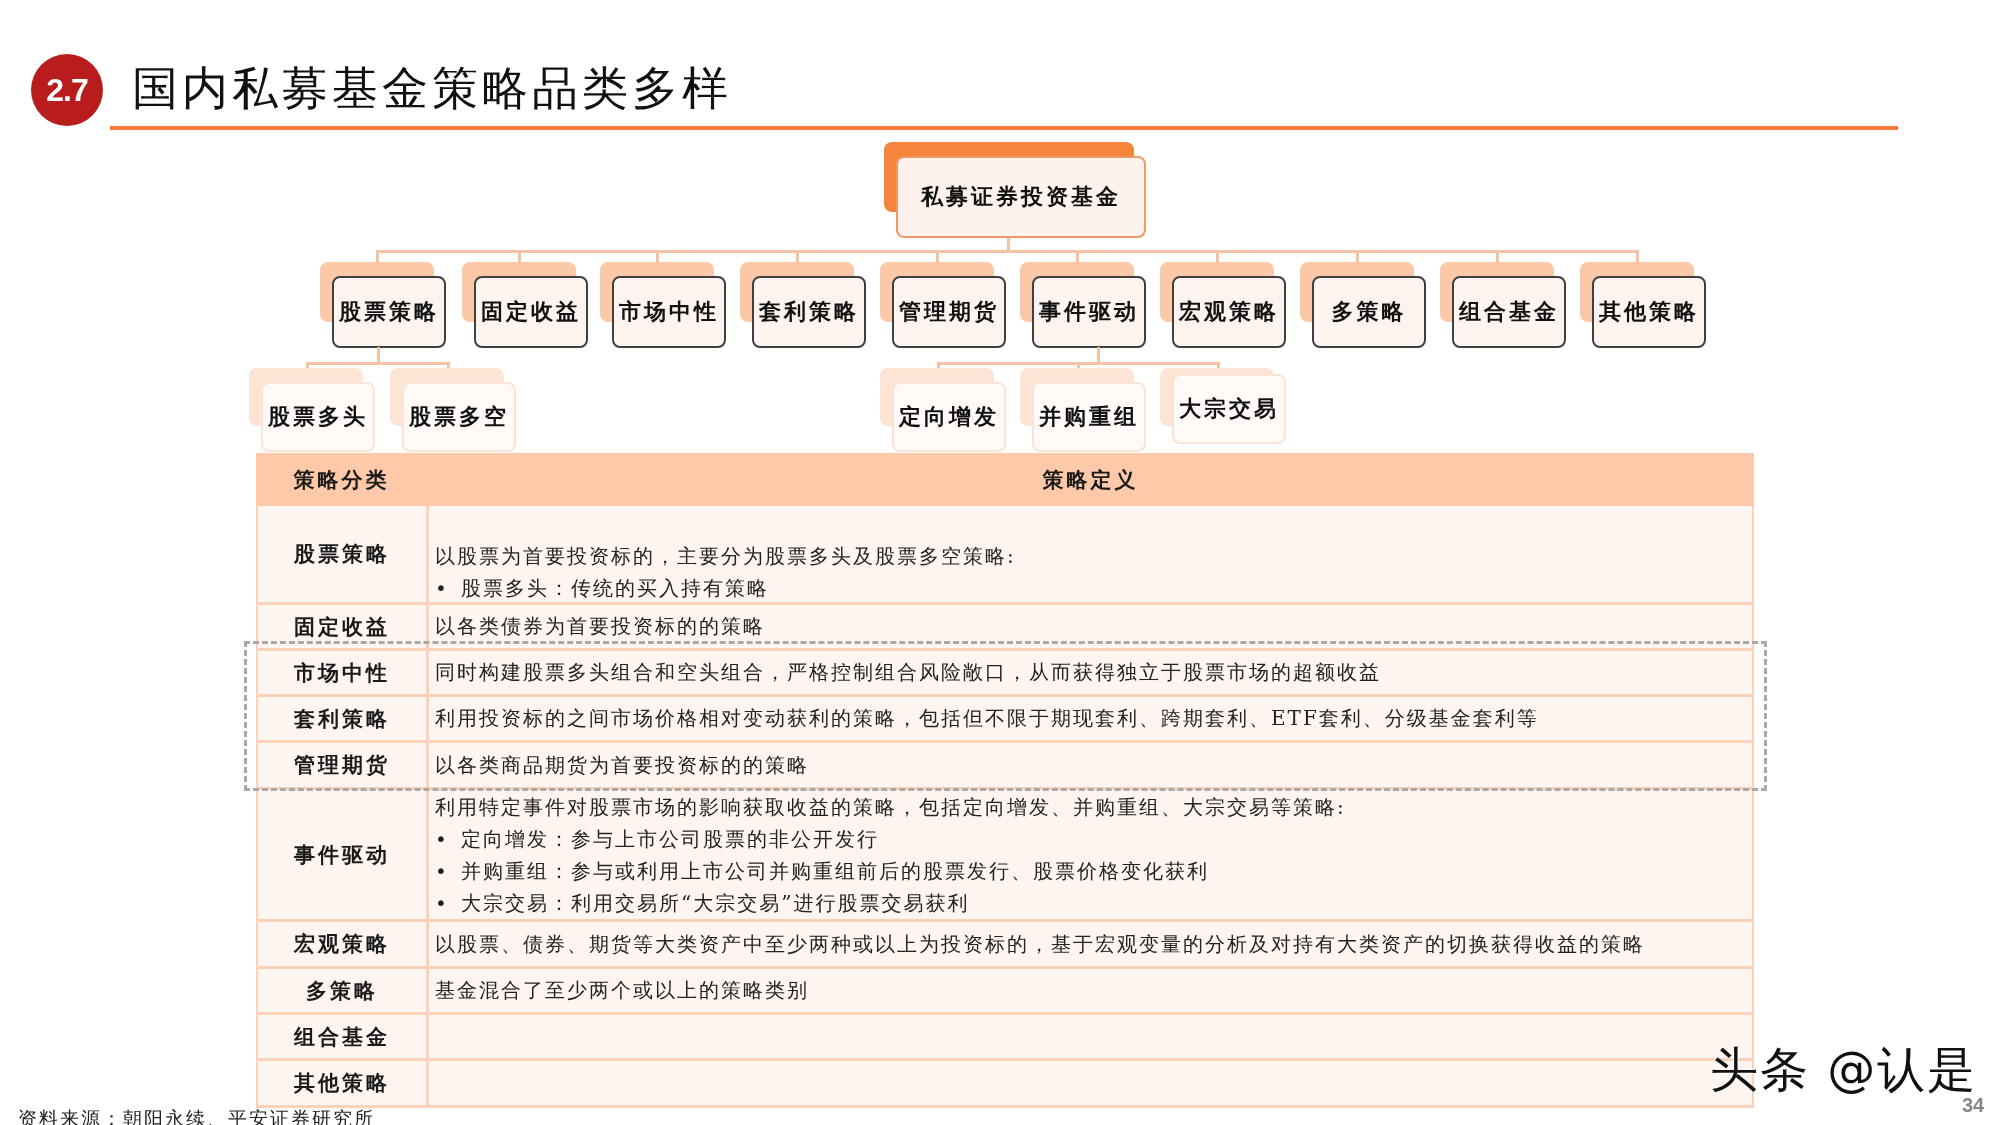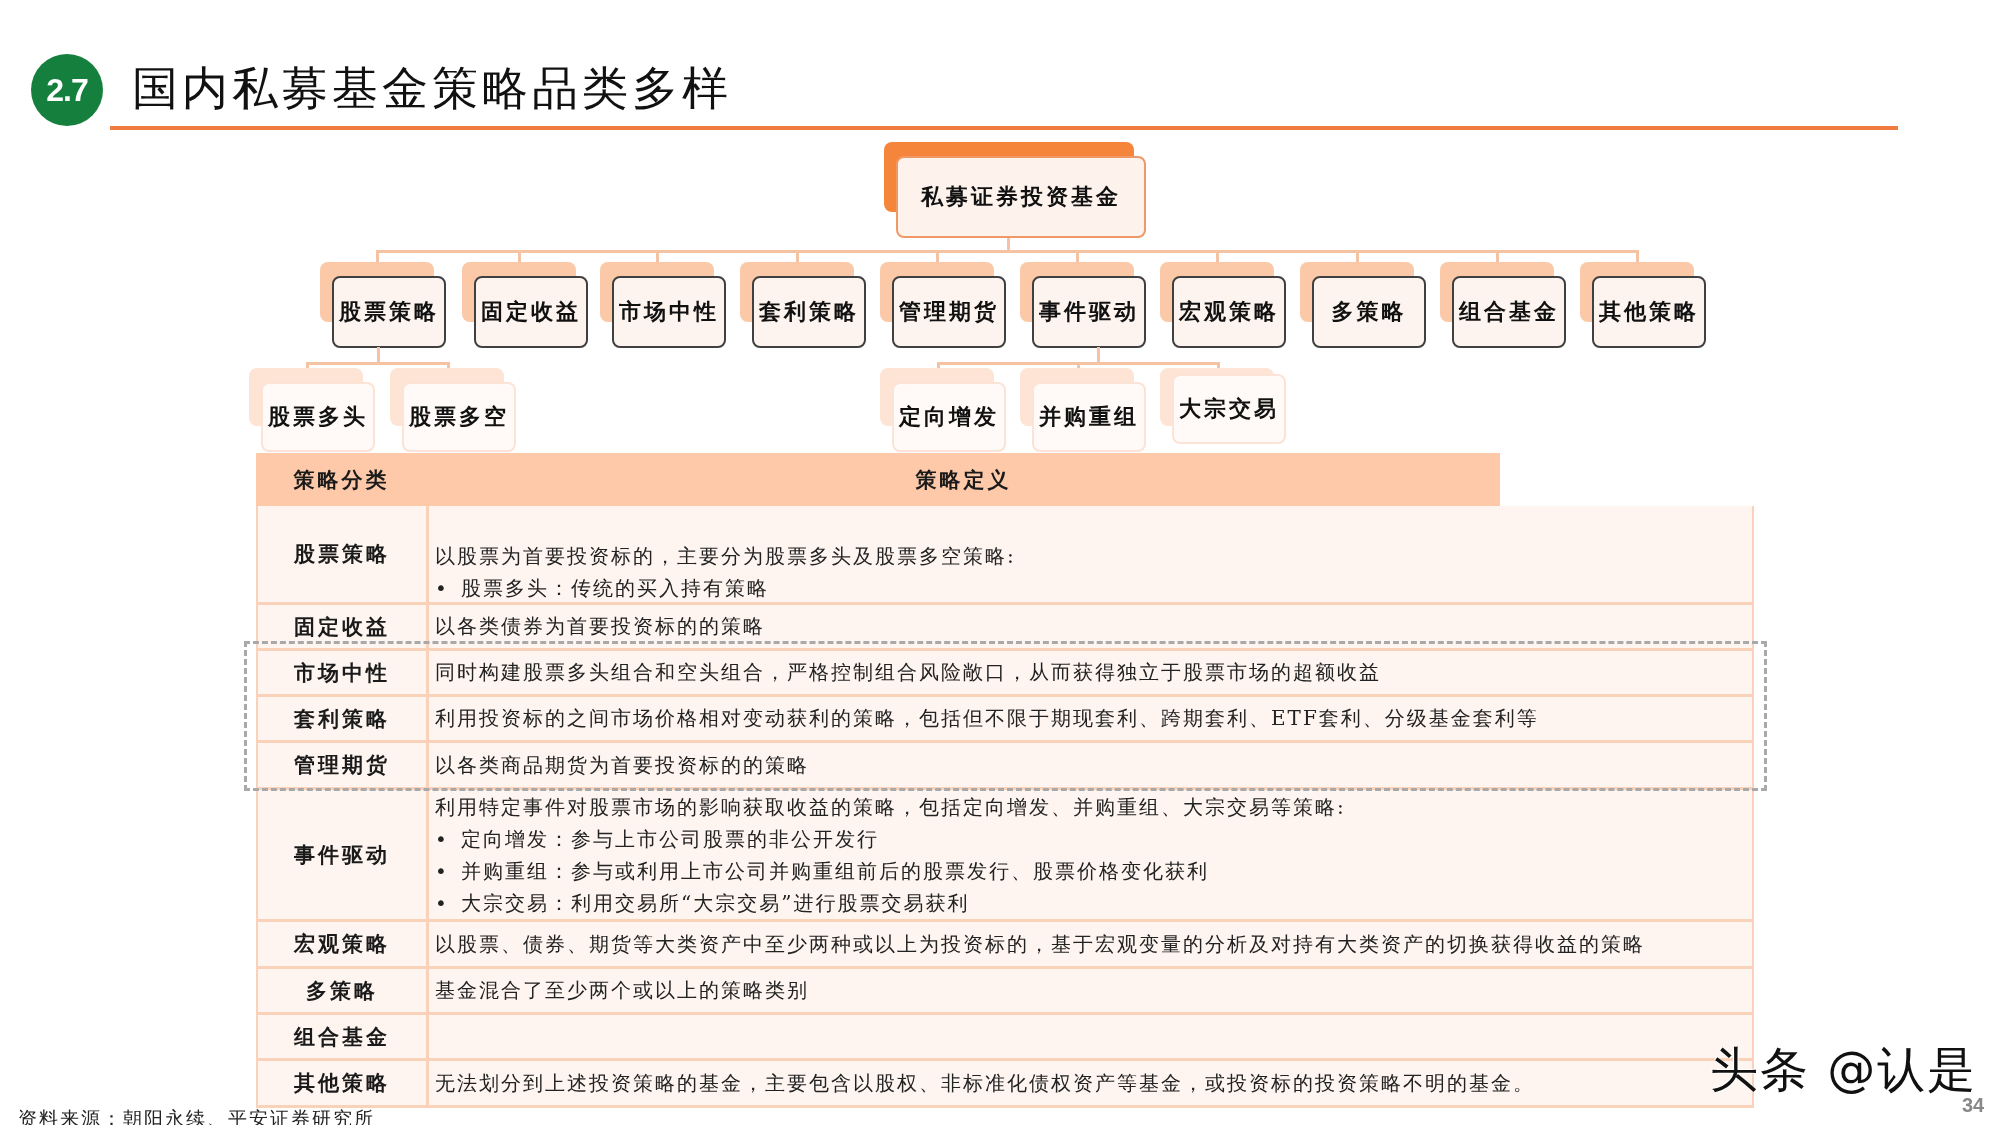--- a/index.html
+++ b/index.html
@@ -7,21 +7,21 @@
     width:2000px; height:1125px; position:relative; overflow:hidden;
     background:#ffffff;
     font-family:"DejaVu Serif","Liberation Serif",serif;
     color:#1a1a1a;
   }
   .abs { position:absolute; }
 
   
   .sec-badge {
     left:31px; top:54px; width:72px; height:72px; border-radius:50%;
-    background:#15803d; color:#fff;
+    background:#b91c1c; color:#fff;
     font-family:"Liberation Sans","DejaVu Sans",sans-serif; font-weight:bold;
     font-size:32px; line-height:72px; text-align:center; letter-spacing:-1px;
   }
   .page-title {
     left:132px; top:58px; font-size:46px; line-height:60px; letter-spacing:4px;
     color:#111;
   }
   .title-rule { left:110px; top:126px; width:1788px; height:4px; background:#ef7b3f; }
 
   
@@ -36,21 +36,21 @@
   .node.root .back { background:#f5853b; }
   .node.root .front { border-color:#ef9a66; background:#fdf3ec; }
   .node.sub .back { background:#fde4d5; }
   .node.sub .front { border-color:#fbe3d5; background:#fffaf7; }
 
   .line { position:absolute; background:#f4c3a4; }
 
   
   .tbl { left:256px; top:453px; width:1498px; }
   .tbl-header {
-    position:absolute; left:0; top:0; width:1244px; height:53px; background:#fdc9a8;
+    position:absolute; left:0; top:0; width:1498px; height:53px; background:#fdc9a8;
     display:flex; align-items:center; font-weight:bold; font-size:21px; letter-spacing:3px;
   }
   .tbl-header .c1 { width:171px; text-align:center; }
   .tbl-header .c2 { flex:1; text-align:center; }
   .row {
     position:absolute; left:0; width:1498px; box-sizing:border-box;
     background:#fef5f0; border-bottom:3px solid #f9d2b9;
     border-left:2px solid #f9d2b9; border-right:2px solid #f9d2b9;
     display:flex;
   }
@@ -228,23 +228,20 @@
       <div class="cat">多策略</div>
       <div class="def">
         <div class="ln">基金混合了至少两个或以上的策略类别</div>
       </div>
     </div>
     <div class="row" style="top: 562px; height: 46px;">
       <div class="cat">组合基金</div>
     </div>
     <div class="row" style="top: 608px; height: 47px;">
       <div class="cat">其他策略</div>
-      <div class="def">
-        <div class="ln">无法划分到上述投资策略的基金，主要包含以股权、非标准化债权资产等基金，或投资标的投资策略不明的基金。</div>
-      </div>
     </div>
   </div>
 
 <div class="abs dashed-box"></div>
 
 <div class="abs source">资料来源：朝阳永续、平安证券研究所</div>
 <div class="abs watermark">头条 @认是</div>
 <div class="abs page-num">34</div>
 
 </body></html>

